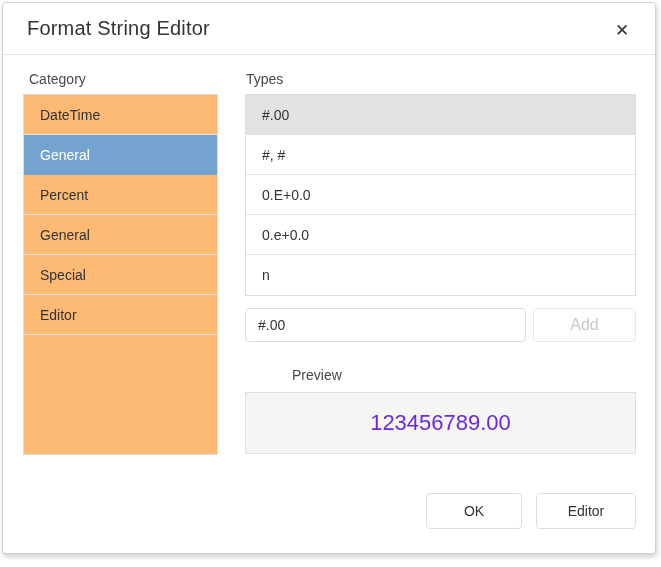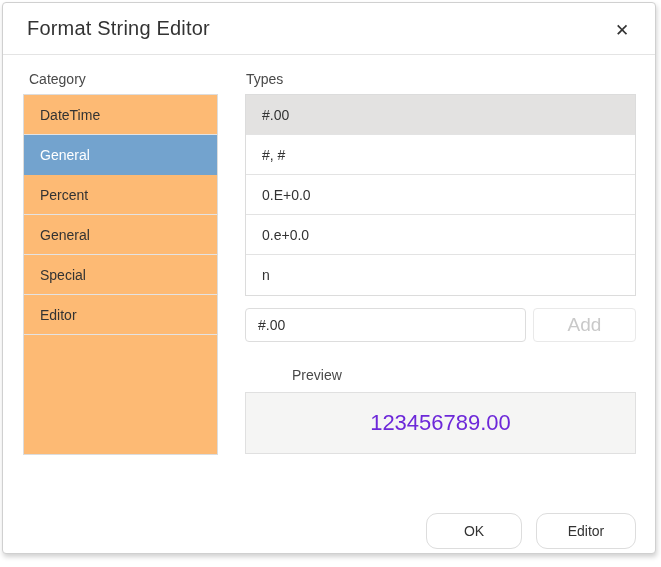--- a/index.html
+++ b/index.html
@@ -90,38 +90,38 @@
     border: 1px solid #ddd; border-radius: 4px;
     padding: 0 12px; font-size: 14px; color: #333;
     font-family: "Liberation Sans", "DejaVu Sans", sans-serif;
     outline: none; background: #fff;
   }
   .add-btn {
     position: absolute; left: 530px; top: 253px;
     width: 103px; height: 34px;
     border: 1px solid #e9e9e9; border-radius: 4px;
     background: #fff; color: #c9c9c9;
-    font-size: 19px;
+    font-size: 16px;
     font-family: "Liberation Sans", "DejaVu Sans", sans-serif;
   }
 
   
   .preview-box {
     position: absolute; left: 242px; top: 337px;
     width: 391px; height: 62px;
     background: var(--preview-bg, #f5f5f4);
     border: 1px solid #e0e0e0;
     display: flex; align-items: center; justify-content: center;
     font-size: 22px; color: #6d28d9;
   }
 
   
   .btn {
-    position: absolute; top: 458px; height: 36px;
-    border: 1px solid #ddd; border-radius: 11px;
+    position: absolute; top: 438px; height: 36px;
+    border: 1px solid #ddd; border-radius: 4px;
     background: #fff; color: #333;
     font-size: 14px; cursor: pointer;
     font-family: "Liberation Sans", "DejaVu Sans", sans-serif;
   }
   .ok-btn { left: 423px; width: 96px; }
   .cancel-btn { left: 533px; width: 100px; }
 </style>
 </head>
 <body>
 

